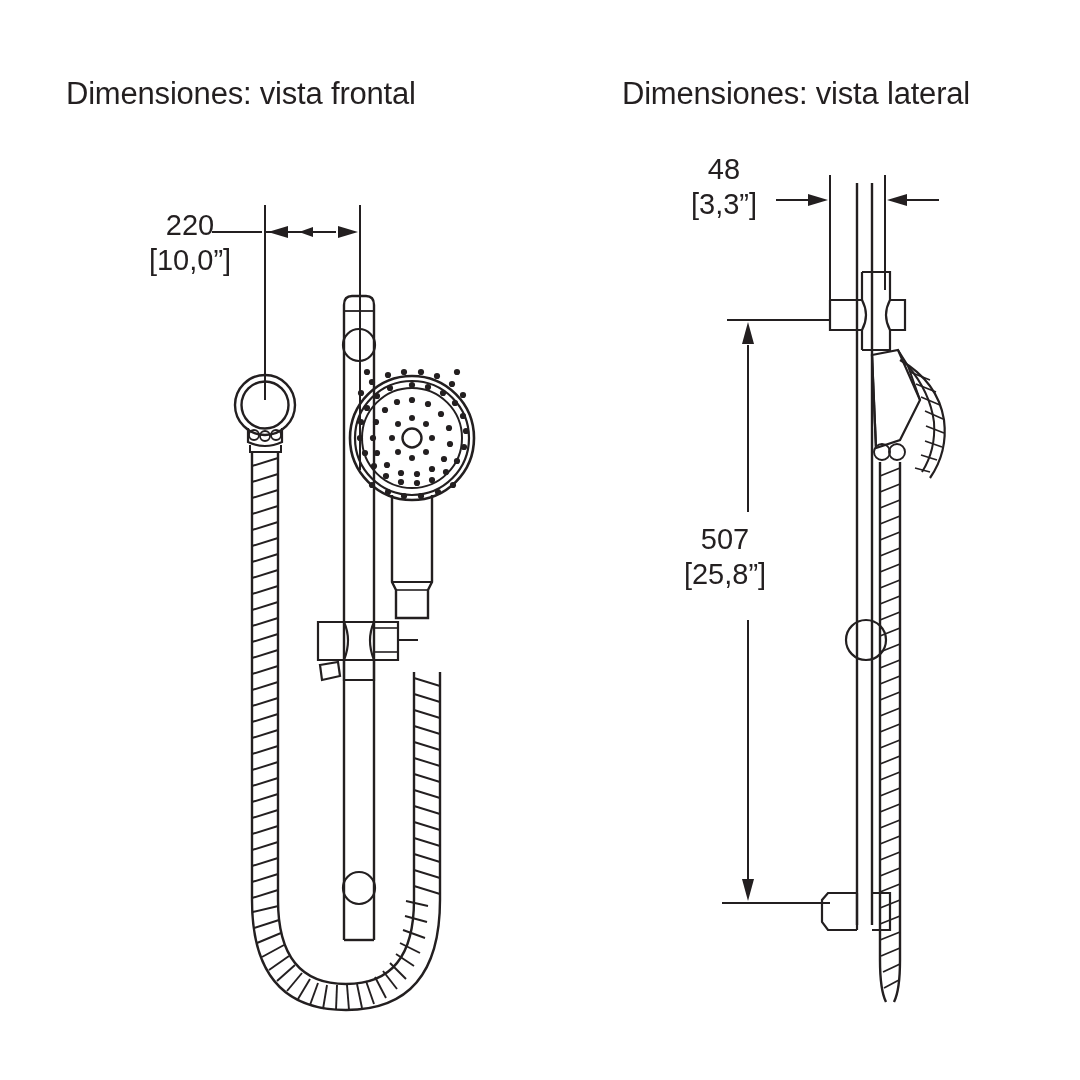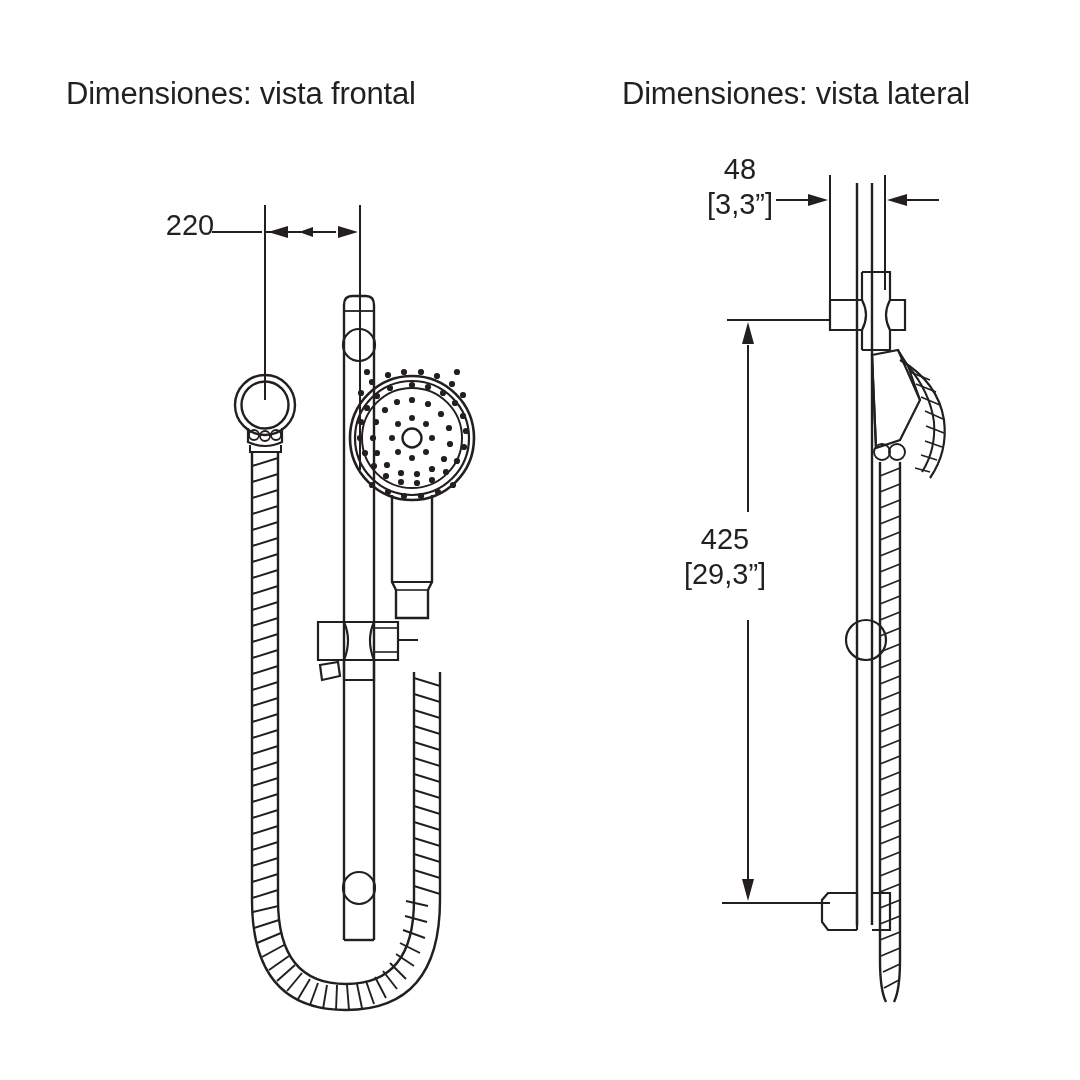--- a/index.html
+++ b/index.html
@@ -29,49 +29,50 @@
     position: absolute;
     font-size: 29px;
     color: #231f20;
     line-height: 35px;
     white-space: nowrap;
     text-align: center;
   }
   .dim-text .l2 { display: block; }
 
   #dim-254 { left: 120px; top: 208px; width: 140px; }
-  #dim-48  { left: 680px; top: 152px; width: 120px; }
+  #dim-48  { left: 664px; top: 152px; width: 120px; }
   #dim-579 { left: 660px; top: 522px; width: 130px; }
 
   svg.draw {
     position: absolute;
     left: 0; top: 0;
   }
 </style>
 </head>
 <body>
 
 <div id="page">
 
   <div class="view-title" id="title-front">Dimensiones: vista frontal</div>
 
   <div class="view-title" id="title-side">Dimensiones: vista lateral</div>
 
   <div class="dim-text" id="dim-254">
     <span>220</span>
+    <span class="l2">[10,0”]</span>
   </div>
 
   <div class="dim-text" id="dim-48">
     <span>48</span>
     <span class="l2">[3,3”]</span>
   </div>
 
   <div class="dim-text" id="dim-579">
-    <span>425</span>
-    <span class="l2">[29,3”]</span>
+    <span>507</span>
+    <span class="l2">[25,8”]</span>
   </div>
 
   <svg class="draw" width="1080" height="1080" viewBox="0 0 1080 1080">
     <defs>
       <marker id="arrR" markerWidth="14" markerHeight="10" refX="13" refY="5" orient="auto" markerUnits="userSpaceOnUse">
         <path d="M0,0 L14,5 L0,10 z" fill="#231f20"></path>
       </marker>
       <marker id="arrL" markerWidth="14" markerHeight="10" refX="13" refY="5" orient="auto" markerUnits="userSpaceOnUse">
         <path d="M0,0 L14,5 L0,10 z" fill="#231f20"></path>
       </marker>

